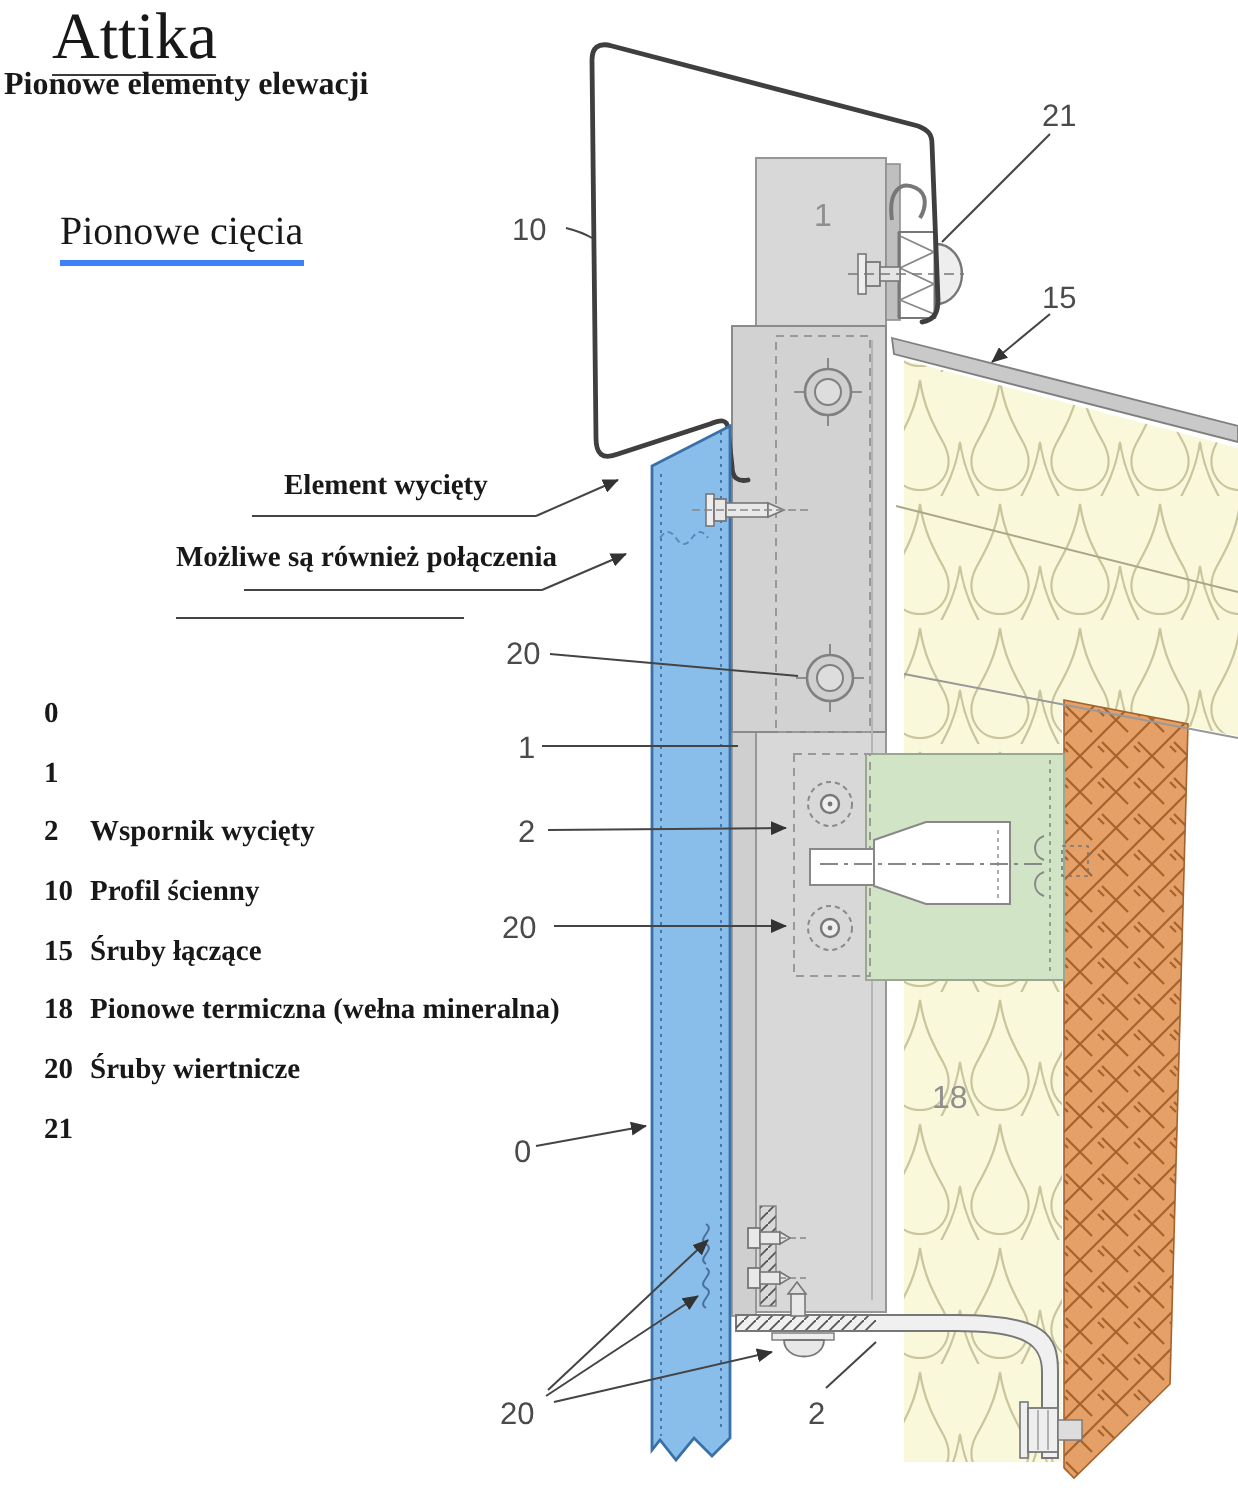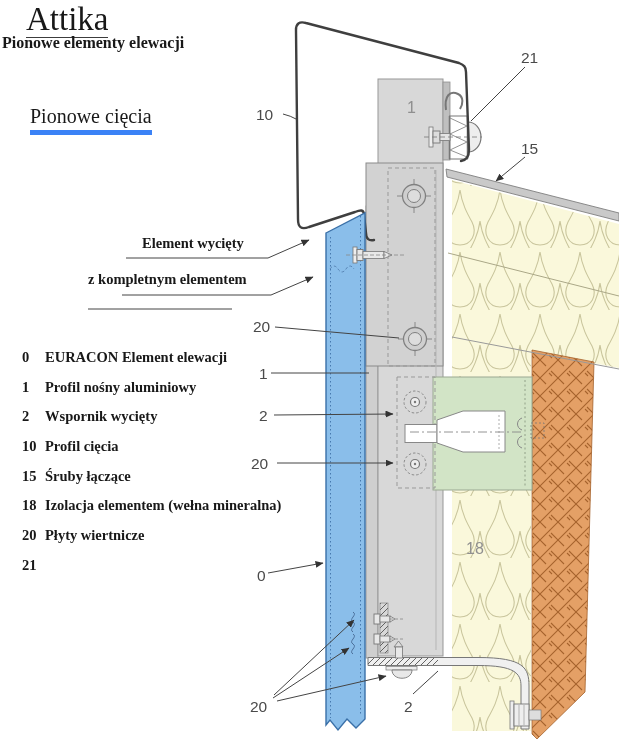--- a/index.html
+++ b/index.html
@@ -4,21 +4,21 @@
 <style>
   html,body{margin:0;padding:0;background:#fff;}
   #page{position:relative;width:619px;height:747px;background:#ffffff;overflow:hidden;
         font-family:"Liberation Serif",serif;color:#181818;}
   #diagram-svg{position:absolute;left:0;top:0;z-index:1;}
   .txt{position:absolute;z-index:2;white-space:nowrap;}
   #title{left:26px;top:1px;font-size:33px;}
   #title span{border-bottom:1.5px solid #3c3c3c;padding-bottom:0px;}
   #subtitle{left:2px;top:34px;font-size:16px;font-weight:700;}
   #section-heading{left:30px;top:105px;font-size:20px;}
-  #section-heading span{border-bottom:5px solid #3b82f6;padding-bottom:3px;}
+  #section-heading span{border-bottom:3px solid #3b82f6;padding-bottom:3px;}
   #cutout-label{left:142px;top:235px;font-size:14.5px;font-weight:700;}
   #connections-label{left:88px;top:271px;font-size:14.5px;font-weight:700;line-height:16.5px;}
   #legend{left:22px;top:349px;}
   .lrow{display:flex;height:29.7px;align-items:flex-start;font-size:14.5px;font-weight:700;}
   .lnum{width:23px;flex:none;}
   svg text{font-family:"Liberation Sans",sans-serif;}
   .co{font-size:15.5px;fill:#4a4a4a;}
   .ci{font-size:16px;fill:#8f8f8f;}
 </style>
 </head>
@@ -207,50 +207,48 @@
       <text class="co" x="404" y="712">2</text>
     </g>
   </svg>
 
   <div class="txt" id="title"><span>Attika</span></div>
   <div class="txt" id="subtitle">Pionowe elementy elewacji</div>
   <div class="txt" id="section-heading"><span>Pionowe cięcia</span></div>
 
   <div class="txt" id="cutout-label">Element wycięty</div>
   <div class="txt" id="connections-label">
-    <div>z kompletnym elementem</div>
+    <div>Możliwe są również połączenia</div>
   </div>
 
   <div class="txt" id="legend">
     <div class="lrow">
       <span class="lnum">0</span>
-      <span>EURACON Element elewacji</span>
     </div>
     <div class="lrow">
       <span class="lnum">1</span>
-      <span>Profil nośny aluminiowy</span>
     </div>
     <div class="lrow">
       <span class="lnum">2</span>
       <span>Wspornik wycięty</span>
     </div>
     <div class="lrow">
       <span class="lnum">10</span>
-      <span>Profil cięcia</span>
+      <span>Profil ścienny</span>
     </div>
     <div class="lrow">
       <span class="lnum">15</span>
       <span>Śruby łączące</span>
     </div>
     <div class="lrow">
       <span class="lnum">18</span>
-      <span>Izolacja elementem (wełna mineralna)</span>
+      <span>Pionowe termiczna (wełna mineralna)</span>
     </div>
     <div class="lrow">
       <span class="lnum">20</span>
-      <span>Płyty wiertnicze</span>
+      <span>Śruby wiertnicze</span>
     </div>
     <div class="lrow">
       <span class="lnum">21</span>
     </div>
   </div>
 
 </div>
 
 </body></html>

